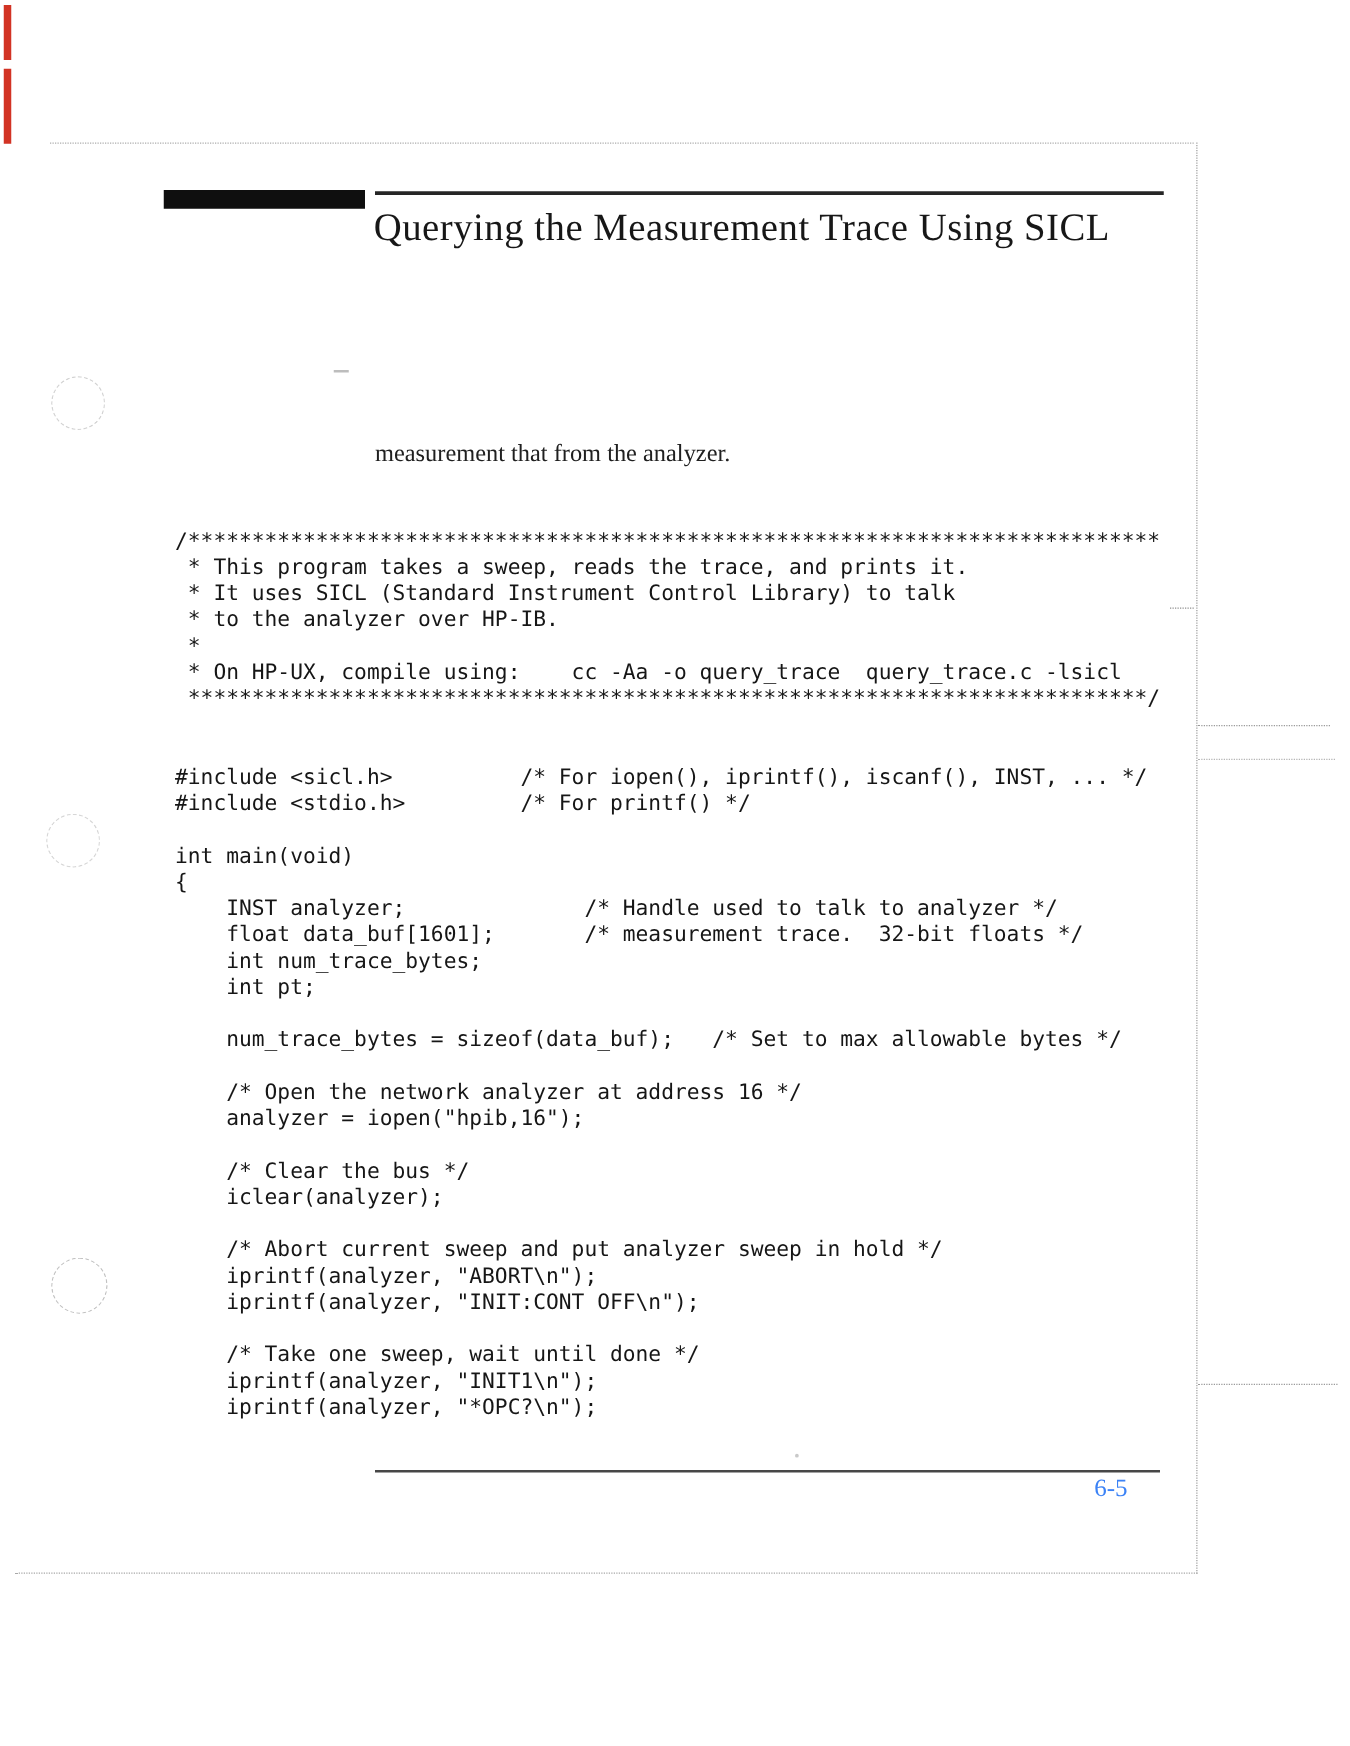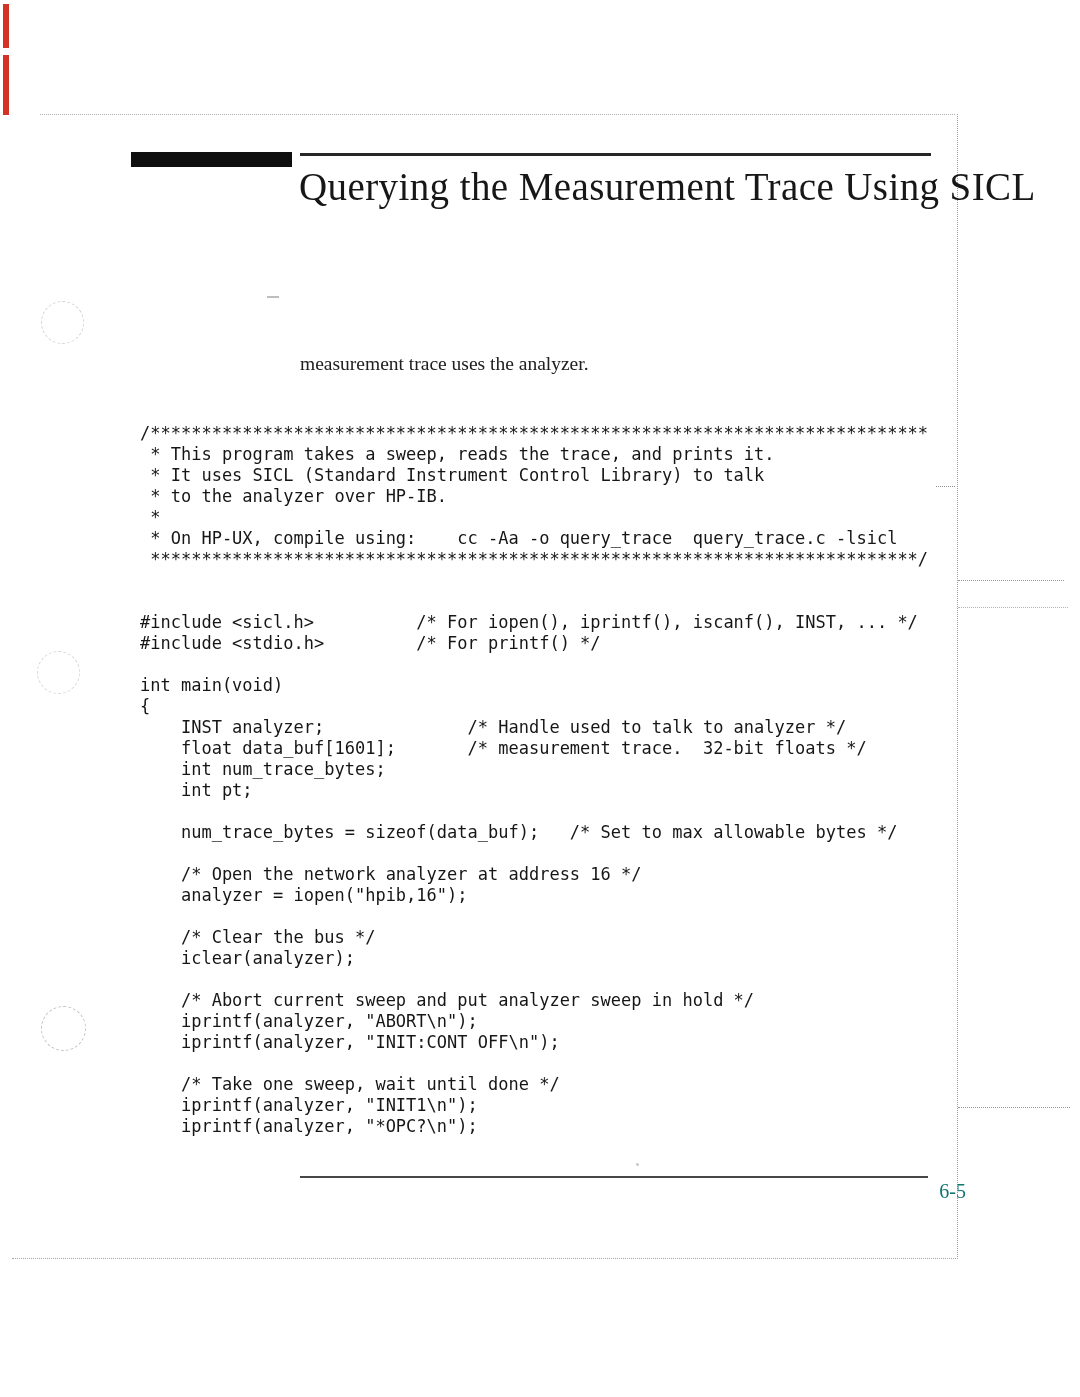--- a/index.html
+++ b/index.html
@@ -34,21 +34,21 @@
   .hole { position: absolute; border: 1px dashed #c6c6c6; border-radius: 50%; }
   .hole.h1 { left: 41px; top: 301px;  width: 43px; height: 43px; border-color: #d3d3d3; }
   .hole.h2 { left: 37px; top: 651px;  width: 43px; height: 43px; border-color: #d7d7d7; }
   .hole.h3 { left: 41px; top: 1006px; width: 45px; height: 45px; border-color: #c2c2c2; }
 
   
   .title-bar  { position: absolute; left: 131px; top: 152px; width: 161px; height: 15px; background: #0f0f0f; }
   .title-rule { position: absolute; left: 300px; top: 153px; width: 631px; height: 3px; background: #262626; }
   .page-title {
     position: absolute; left: 299px; top: 164px; width: 660px;
-    font-size: 39px; letter-spacing: 0.4px; color: #171717;
+    font-size: 31px; letter-spacing: 0.4px; color: #171717;
     font-family: "Liberation Serif", serif;
     white-space: nowrap;
   }
 
   
   .intro {
     position: absolute; left: 300px; top: 351px; width: 660px;
     font-size: 19.5px; line-height: 26.5px; color: #202020;
   }
   .intro span { display: block; white-space: nowrap; }
@@ -58,22 +58,22 @@
     position: absolute; left: 140px; top: 423px;
     font-family: "DejaVu Sans Mono", monospace;
     font-size: 17px; line-height: 21px;
     color: #161616;
     white-space: pre;
   }
 
   
   .footer-rule { position: absolute; left: 300px; top: 1176px; width: 628px; height: 2px; background: #474747; }
   .page-number {
-    position: absolute; left: 886px; top: 1180px; width: 80px;
-    text-align: right; font-size: 20px; color: #0f766e;
+    position: absolute; left: 822px; top: 1180px; width: 80px;
+    text-align: right; font-size: 20px; color: #3b82f6;
   }
 
   
   .speck { position: absolute; background: #bdbdbd; }
   .speck.s1 { left: 267px; top: 296px; width: 12px; height: 2px; }
   .speck.s2 { left: 636px; top: 1163px; width: 3px; height: 3px; border-radius: 50%; background: #c9c9c9; }
 </style>
 </head>
 <body>
 
@@ -89,21 +89,21 @@
 
 <div class="hole h1"></div>
 <div class="hole h2"></div>
 <div class="hole h3"></div>
 
 <div class="title-bar"></div>
 <div class="title-rule"></div>
 <h1 class="page-title" style="font-weight: normal;">Querying the Measurement Trace Using SICL</h1>
 
 <p class="intro">
-  <span>measurement trace uses the analyzer.</span>
+  <span>measurement that from the analyzer.</span>
 </p>
 
 <pre class="code">/****************************************************************************
  * This program takes a sweep, reads the trace, and prints it.
  * It uses SICL (Standard Instrument Control Library) to talk
  * to the analyzer over HP-IB.
  *
  * On HP-UX, compile using:    cc -Aa -o query_trace  query_trace.c -lsicl
  ***************************************************************************/
 

